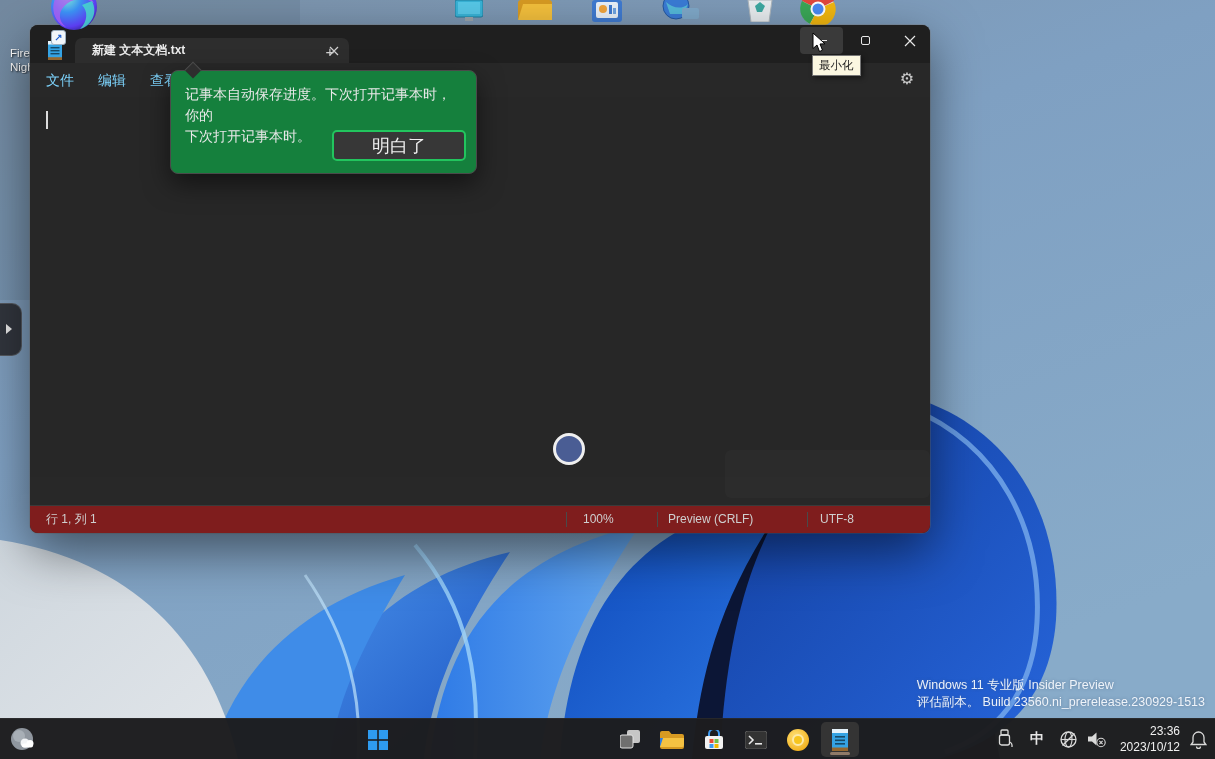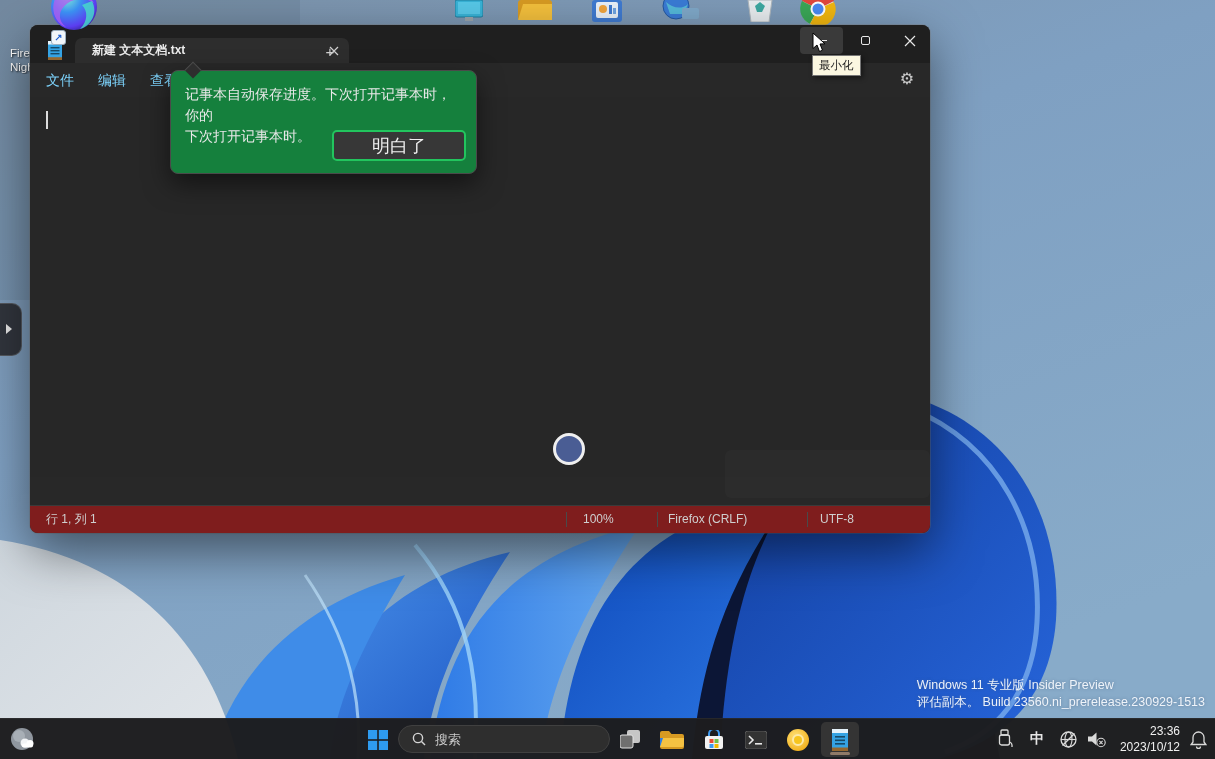--- a/index.html
+++ b/index.html
@@ -341,21 +341,21 @@
       <div id="np-caret"></div>
       <div id="ghost-rect"></div>
       <div id="touch-dot"></div>
     </div>
 
     <div id="np-statusbar">
       <span class="sb-item" style="left:16px;">行 1, 列 1</span>
       <span class="sb-div" style="left:536px;"></span>
       <span class="sb-item" style="left:553px;">100%</span>
       <span class="sb-div" style="left:627px;"></span>
-      <span class="sb-item" style="left:638px;">Firefox (CRLF)</span>
+      <span class="sb-item" style="left:638px;">Preview (CRLF)</span>
       <span class="sb-div" style="left:777px;"></span>
       <span class="sb-item" style="left:790px;">UTF-8</span>
     </div>
   </div>
 
   <div id="autosave-tip">
     <div class="arrow"></div>
     <div class="tip-text">
       <div>记事本自动保存进度。下次打开记事本时，你的</div>
       <div>下次打开记事本时。</div>
@@ -385,27 +385,20 @@
 
     <div class="tb-btn" style="left:359px;">
       <svg width="20" height="20">
           <rect x="0" y="0" width="9.2" height="9.2" fill="#2e9bf0"></rect>
           <rect x="10.8" y="0" width="9.2" height="9.2" fill="#2e9bf0"></rect>
           <rect x="0" y="10.8" width="9.2" height="9.2" fill="#2e9bf0"></rect>
           <rect x="10.8" y="10.8" width="9.2" height="9.2" fill="#2e9bf0"></rect>
         </svg>
     </div>
 
-    <div id="tb-search">
-      <svg width="14" height="14">
-          <circle cx="6" cy="6" r="4.6" fill="none" stroke="#d5d5d5" stroke-width="1.4"></circle>
-          <path d="M9.5 9.5 L13 13" stroke="#d5d5d5" stroke-width="1.4"></path>
-        </svg>
-      <input placeholder="搜索" style="">
-    </div>
 
     <div class="tb-btn" style="left:611px;">
       <svg width="21" height="19">
           <rect x="7" y="0" width="13" height="13" rx="2" fill="#c6c6c6"></rect>
           <rect x="0" y="5" width="13" height="13" rx="2" fill="#6f6f6f" stroke="#e3e3e3" stroke-width="1"></rect>
         </svg>
     </div>
 
     <div class="tb-btn" style="left:653px;">
       <svg width="24" height="19">

